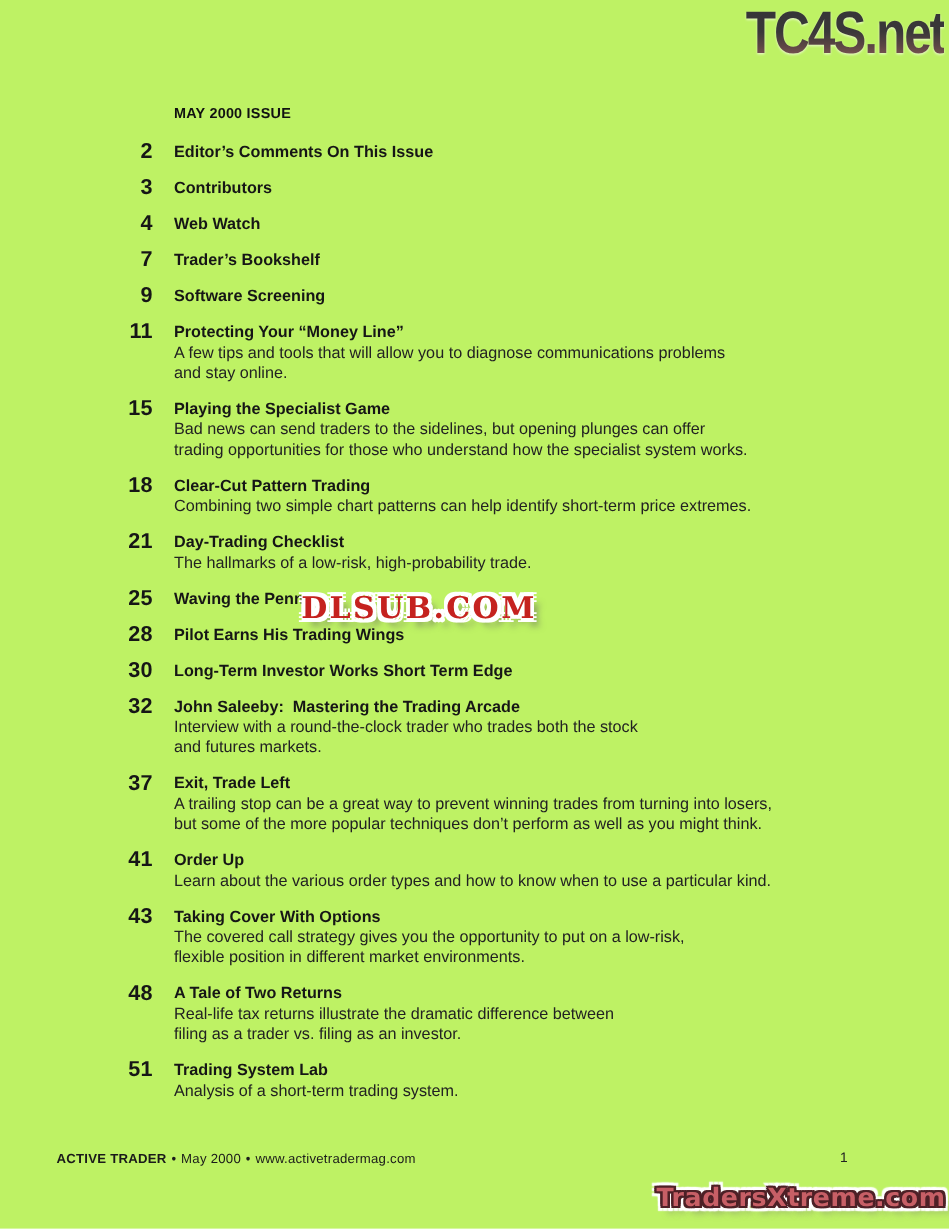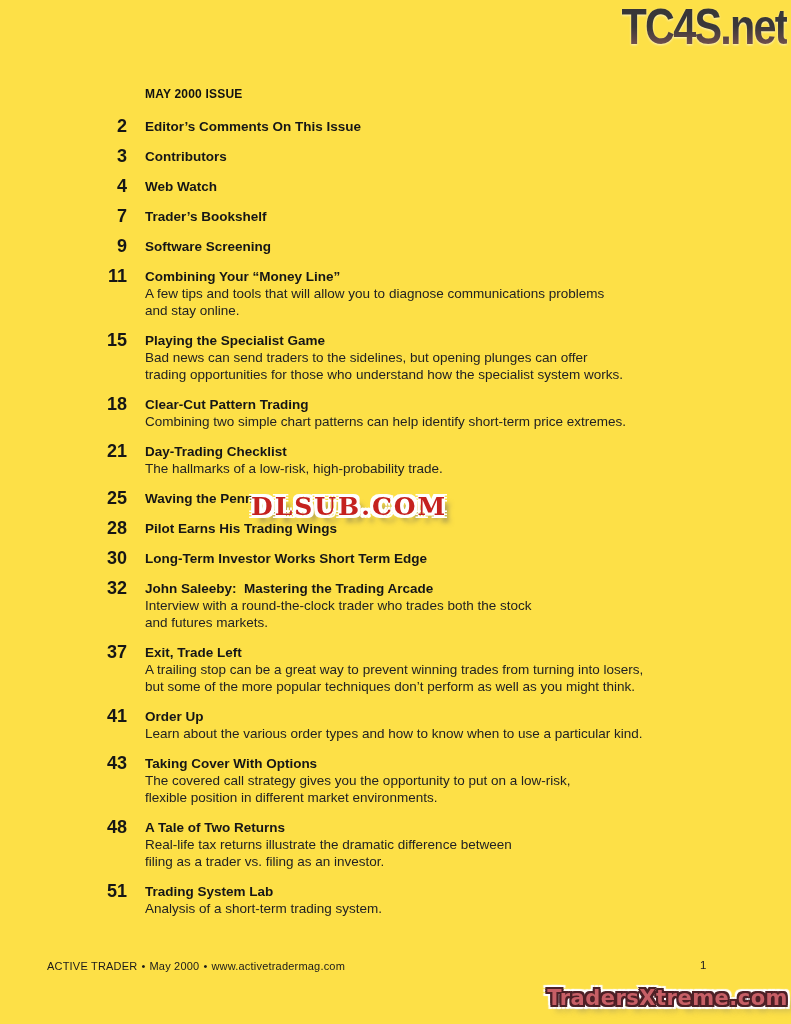--- a/index.html
+++ b/index.html
@@ -1,18 +1,18 @@
 <!DOCTYPE html>
 <html><head>
 <meta charset="utf-8">
 <style>
   * { margin:0; padding:0; box-sizing:border-box; }
   html,body { background:#ffffff; }
   #page {
-    position:relative; width:791px; height:1024px; background:#fde047;
+    position:relative; width:791px; height:1024px; background:#bef264;
     font-family:"Liberation Sans", sans-serif; color:#1b1b1b; overflow:hidden;
   }
 
   
   #content { position:absolute; left:82px; top:83px; width:650px; }
   #issue-title {
     margin-left:63px; margin-bottom:13px;
     font-size:12px; font-weight:bold; letter-spacing:0.2px; line-height:22px;
     color:#111;
   }
@@ -27,21 +27,21 @@
     white-space:pre-wrap;
   }
   .edesc { font-size:13.5px; line-height:17px; color:#222; }
   .edesc .gap { display:inline-block; width:300px; }
 
   
   #footer {
     position:absolute; left:47px; top:960px; font-size:11px; color:#1a1a1a;
     letter-spacing:0.2px;
   }
-  #footer b { font-weight:normal; }
+  #footer b { font-weight:bold; }
   .bullet { font-size:11px; padding:0 4px; }
   #page-number { position:absolute; left:700px; top:959px; font-size:11.5px; color:#222; }
 
   
   #wm-top {
     position:absolute; top:2px; right:4px;
     font-family:"Liberation Sans", sans-serif; font-weight:bold;
     font-size:47px; letter-spacing:-2px; line-height:48px;
     transform:scale(0.88,1.06); transform-origin:right top;
     background:linear-gradient(180deg,#353537 0%,#3a3839 48%,#5d4645 72%,#93625b 100%);
@@ -112,21 +112,21 @@
     <div class="entry">
       <div class="num">9</div>
       <div class="txt">
           <div class="etitle">Software Screening</div>
         </div>
     </div>
 
     <div class="entry">
       <div class="num">11</div>
       <div class="txt">
-        <div class="etitle">Combining Your “Money Line”</div>
+        <div class="etitle">Protecting Your “Money Line”</div>
         <div class="edesc">A few tips and tools that will allow you to diagnose communications problems</div>
         <div class="edesc">and stay online.</div>
       </div>
     </div>
 
     <div class="entry">
       <div class="num">15</div>
       <div class="txt">
         <div class="etitle">Playing the Specialist Game</div>
         <div class="edesc">Bad news can send traders to the sidelines, but opening plunges can offer</div>

